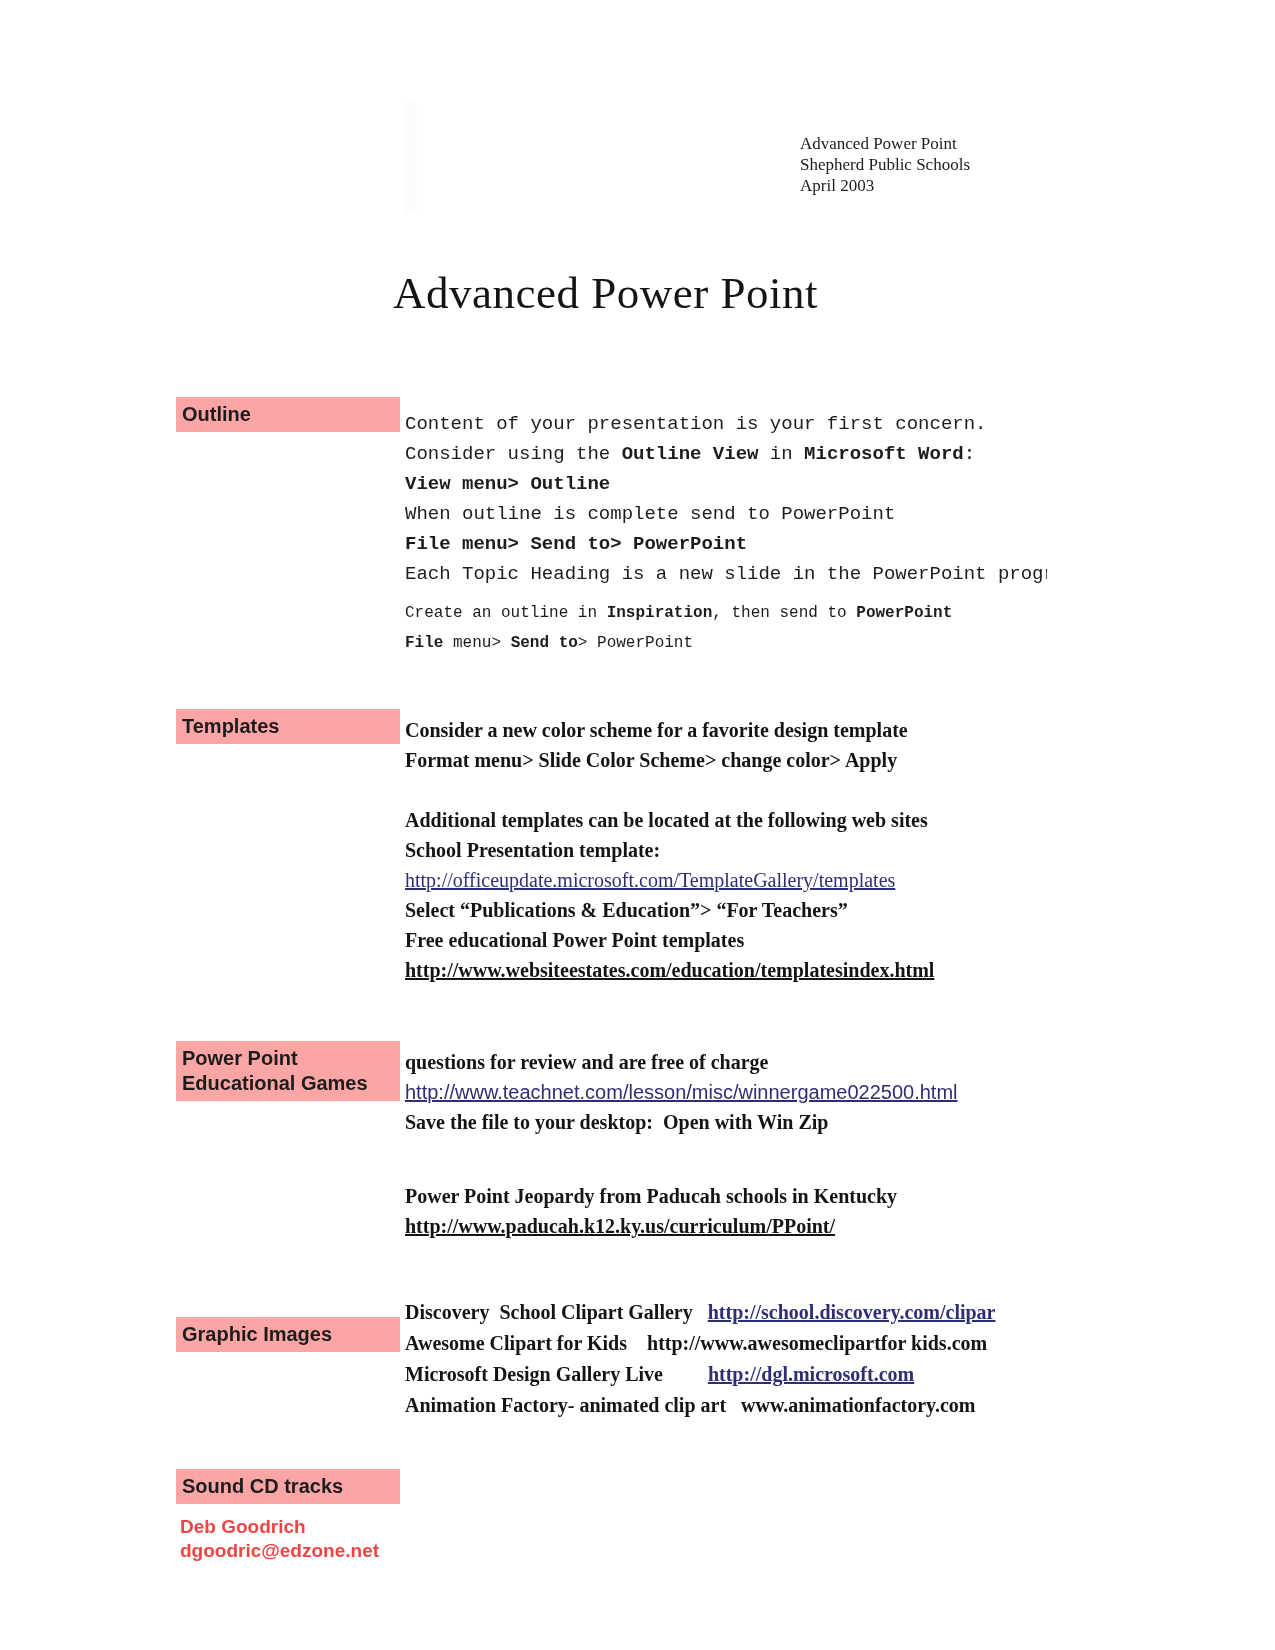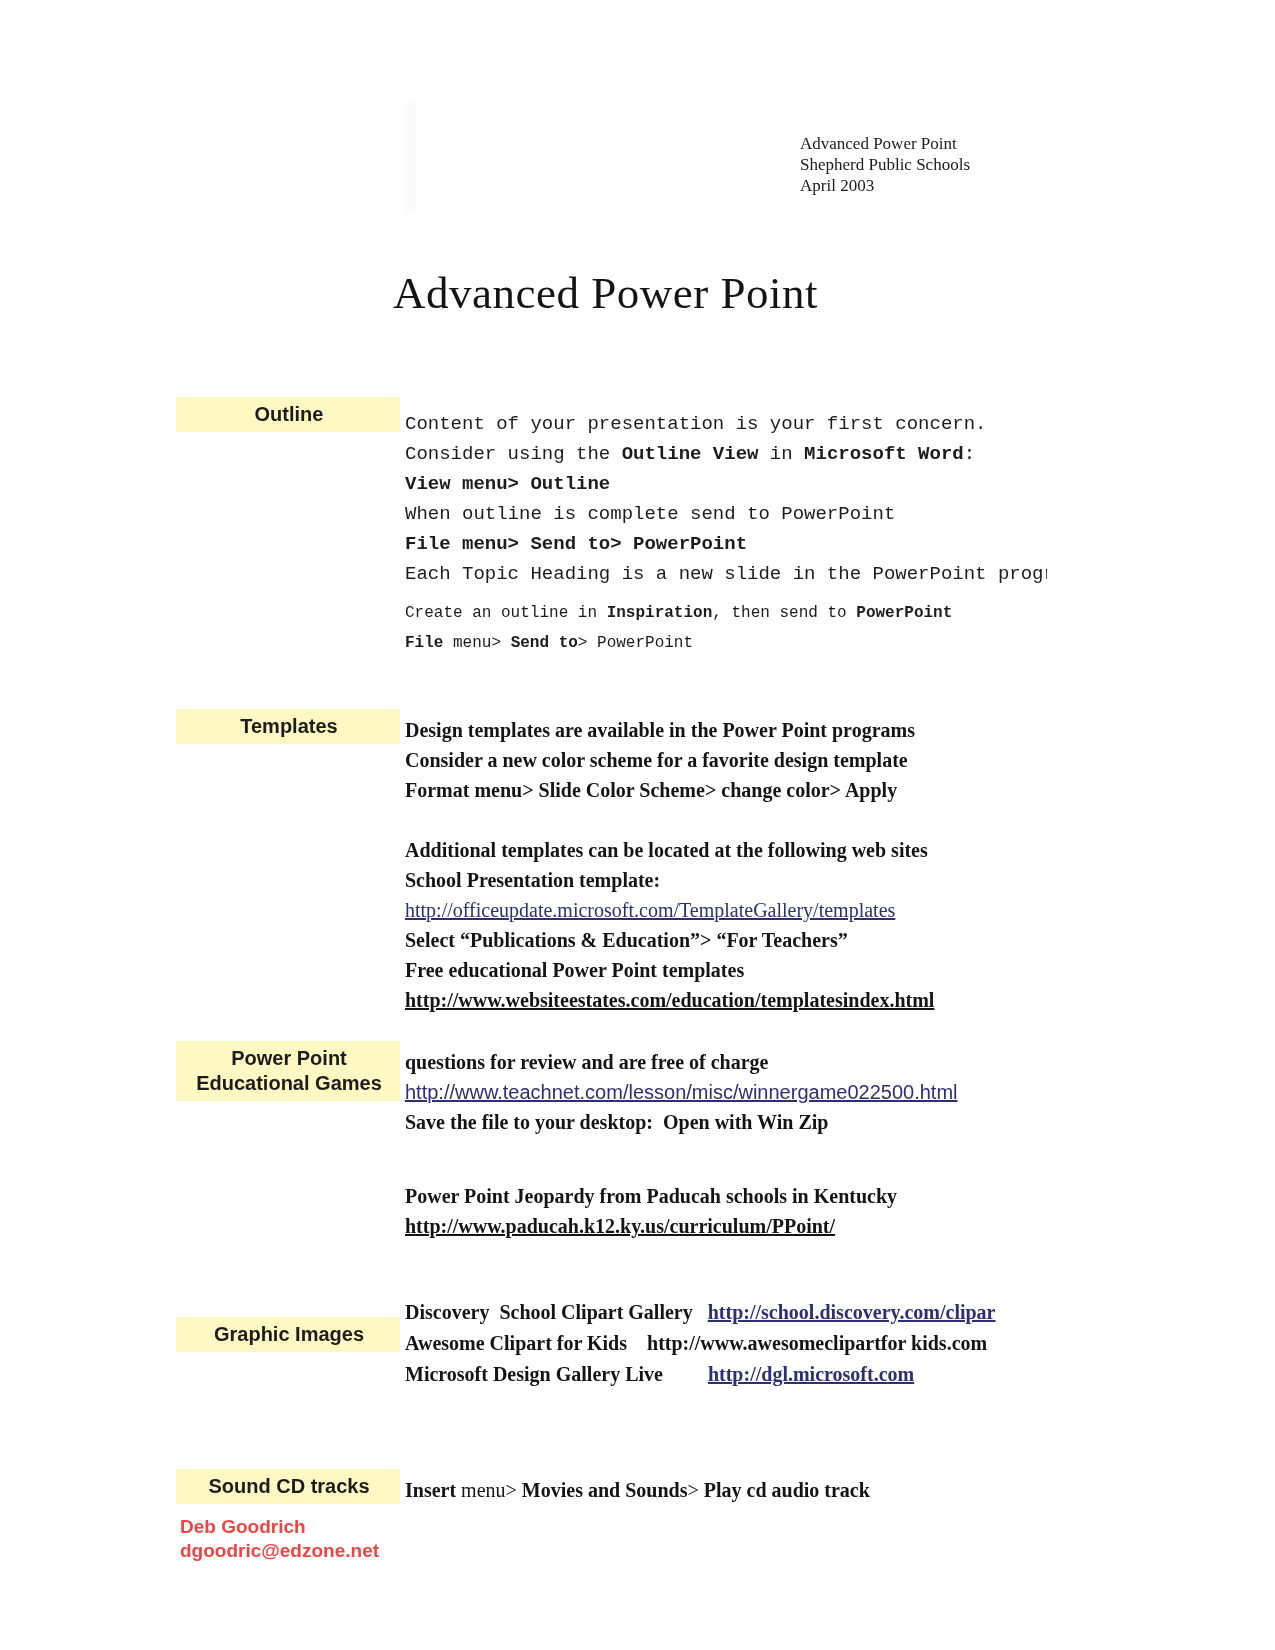--- a/index.html
+++ b/index.html
@@ -7,23 +7,23 @@
         font-family:"Liberation Serif",serif;color:#1a1a1a;margin-top:17px;}
 
   .scan-strip{position:absolute;left:405px;top:85px;width:12px;height:110px;background:#fbfbfb;}
 
   .corner-header{position:absolute;left:800px;top:116px;
         font-family:"Liberation Serif",serif;font-size:17px;line-height:21px;color:#1b1b1b;}
 
   .doc-title{position:absolute;left:393px;top:250px;
         font-family:"Liberation Serif",serif;font-size:45px;color:#141414;letter-spacing:0.5px;}
 
-  .label-bar{position:absolute;left:176px;width:214px;background:#fef9c3;
+  .label-bar{position:absolute;left:176px;width:214px;background:#fca5a5;
         font-family:"Liberation Sans",sans-serif;font-weight:bold;font-size:20px;
-        color:#1c1c1c;padding:5px 4px 5px 6px;line-height:25px;text-align:center;}
+        color:#1c1c1c;padding:5px 4px 5px 6px;line-height:25px;}
 
   .content{position:absolute;left:405px;width:642px;overflow:hidden;}
   .content .line{white-space:pre;}
 
   .comic{font-family:Liberation Mono, monospace;font-size:19px;line-height:30px;color:#1c1c1c;}
   .comic .line.small{font-size:16px;}
   .comic .line.gap-top{margin-top:9px;}
 
   .serifblock{font-family:"Liberation Serif",serif;font-size:20px;line-height:30px;color:#141414;}
   .serifblock .b, .comic .b{font-weight:bold;}
@@ -72,21 +72,20 @@
       <div class="line"><span>Consider using the </span><span class="b">Outline View</span><span> in </span><span class="b">Microsoft Word</span><span>:</span></div>
       <div class="line"><span class="b">View menu&gt; Outline</span></div>
       <div class="line"><span>When outline is complete send to PowerPoint</span></div>
       <div class="line"><span class="b">File menu&gt; Send to&gt; PowerPoint</span></div>
       <div class="line"><span>Each Topic Heading is a new slide in the PowerPoint program</span></div>
       <div class="line small gap-top"><span>Create an outline in </span><span class="b">Inspiration</span><span>, then send to </span><span class="b">PowerPoint</span></div>
       <div class="line small"><span class="b">File</span><span> menu&gt; </span><span class="b">Send to</span><span>&gt; PowerPoint</span></div>
     </div>
 
   <div class="content serifblock" style="top:698px;">
-      <div class="line"><span class="b">Design templates are available in the Power Point programs</span></div>
       <div class="line"><span class="b">Consider a new color scheme for a favorite design template</span></div>
       <div class="line"><span class="b">Format menu&gt; Slide Color Scheme&gt; change color&gt; Apply</span></div>
       <div class="line" style="height: 30px;"></div>
       <div class="line"><span class="b">Additional templates can be located at the following web sites</span></div>
       <div class="line"><span class="b">School Presentation template:</span></div>
       <div class="line"><span class="u link">http://officeupdate.microsoft.com/TemplateGallery/templates</span></div>
       <div class="line"><span class="b">Select “Publications &amp; Education”&gt; “For Teachers”</span></div>
       <div class="line"><span class="b">Free educational Power Point templates</span></div>
       <div class="line"><span class="b u">http://www.websiteestates.com/education/templatesindex.html</span></div>
     </div>
@@ -97,24 +96,22 @@
       <div class="line"><span class="b">Save the file to your desktop:  Open with Win Zip</span></div>
       <div class="line" style="height: 44px;"></div>
       <div class="line"><span class="b">Power Point Jeopardy from Paducah schools in Kentucky</span></div>
       <div class="line"><span class="b u">http://www.paducah.k12.ky.us/curriculum/PPoint/</span></div>
     </div>
 
   <div class="content serifblock" style="top:1280px;line-height:31px;">
       <div class="line"><span class="b">Discovery  School Clipart Gallery   </span><span class="b u link">http://school.discovery.com/clipar</span></div>
       <div class="line"><span class="b">Awesome Clipart for Kids    http://www.awesomeclipartfor kids.com</span></div>
       <div class="line"><span class="b">Microsoft Design Gallery Live         </span><span class="b u link">http://dgl.microsoft.com</span></div>
+      <div class="line"><span class="b">Animation Factory- animated clip art   www.animationfactory.com</span></div>
     </div>
 
-  <div class="content serifblock" style="top:1458px;">
-      <div class="line"><span class="b">Insert</span><span> menu&gt; </span><span class="b">Movies and Sounds</span><span>&gt; </span><span class="b">Play cd audio track</span></div>
-    </div>
 
   <div class="footer">
     <div>Deb Goodrich</div>
     <div>dgoodric@edzone.net</div>
   </div>
 
 </div>
 
 </body></html>

